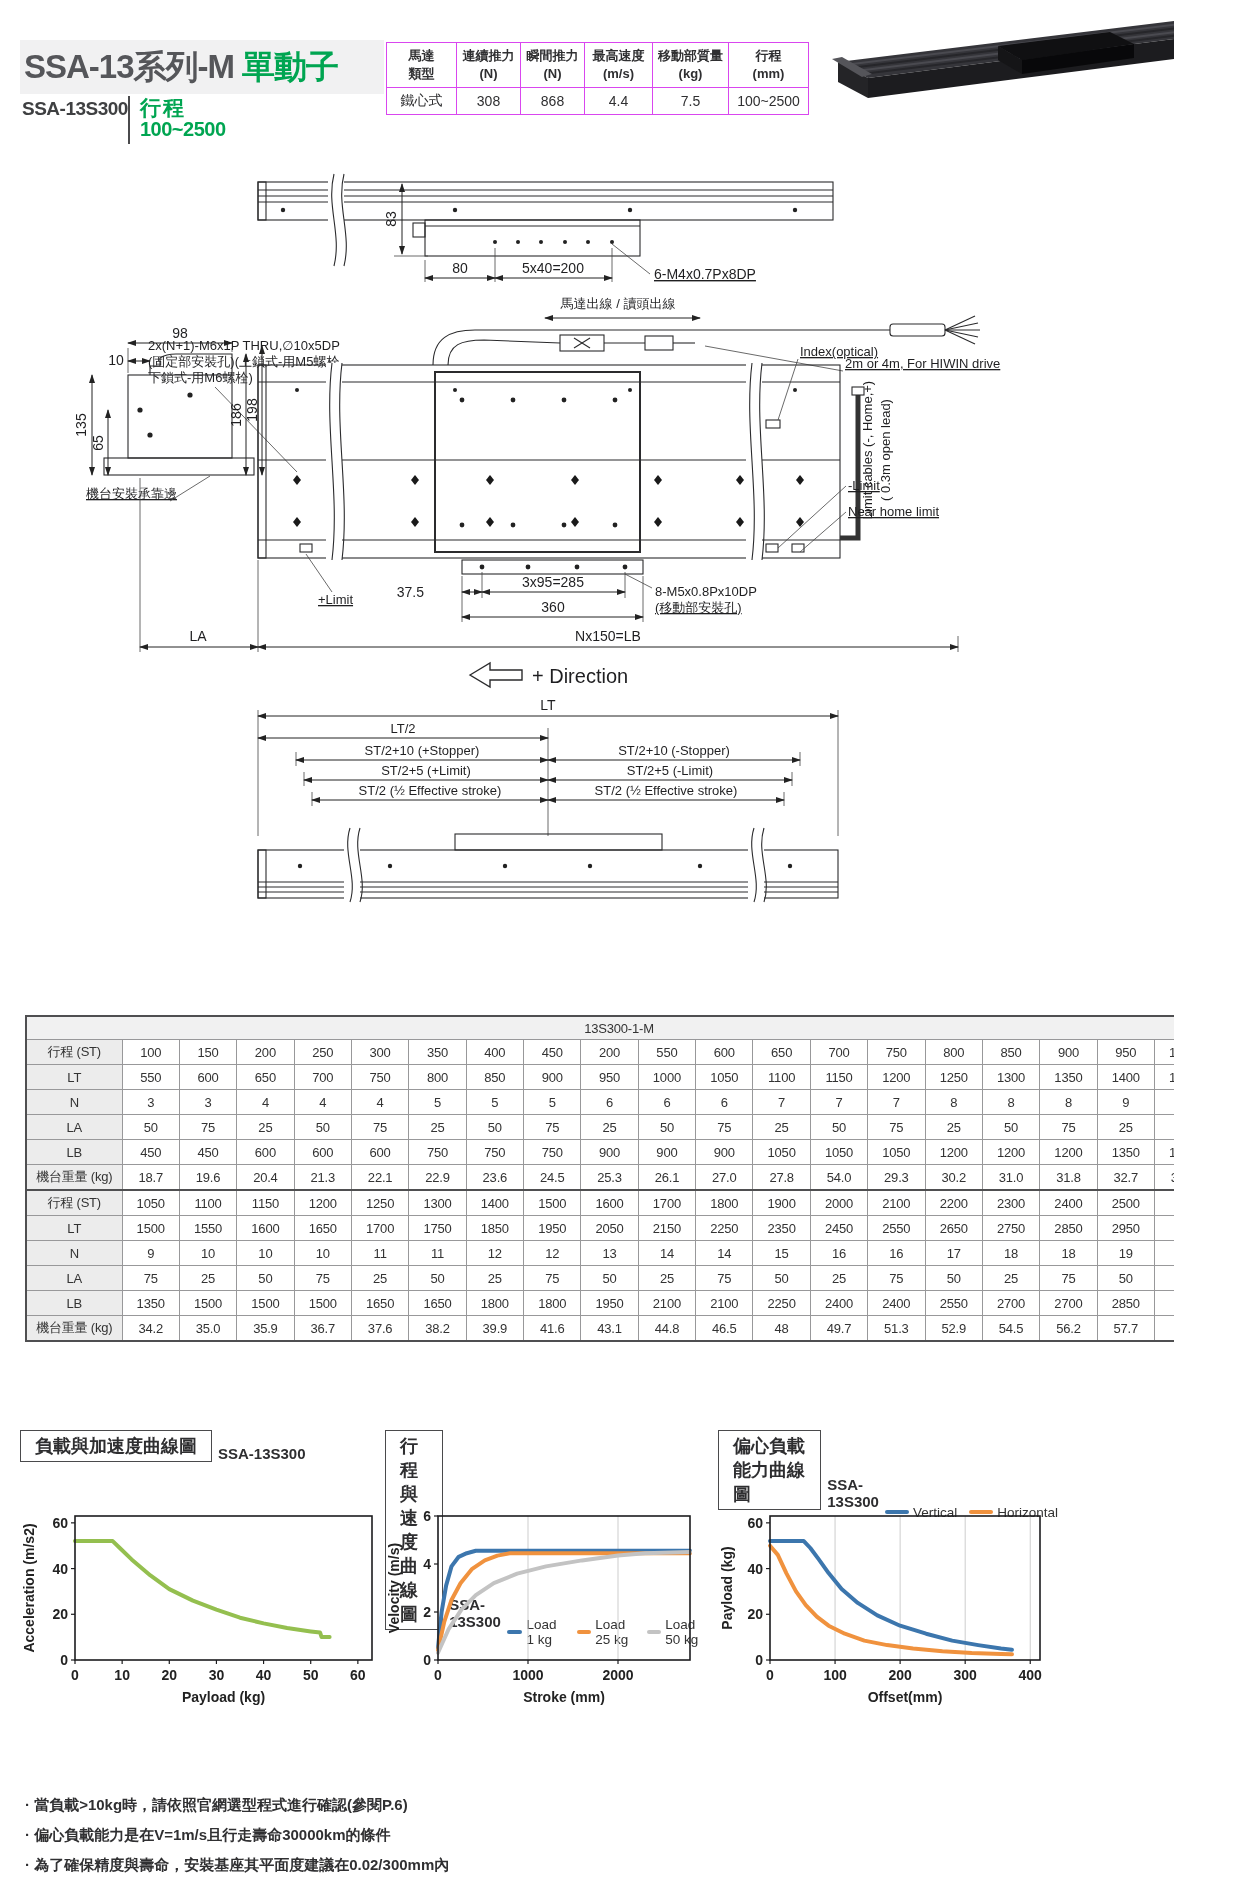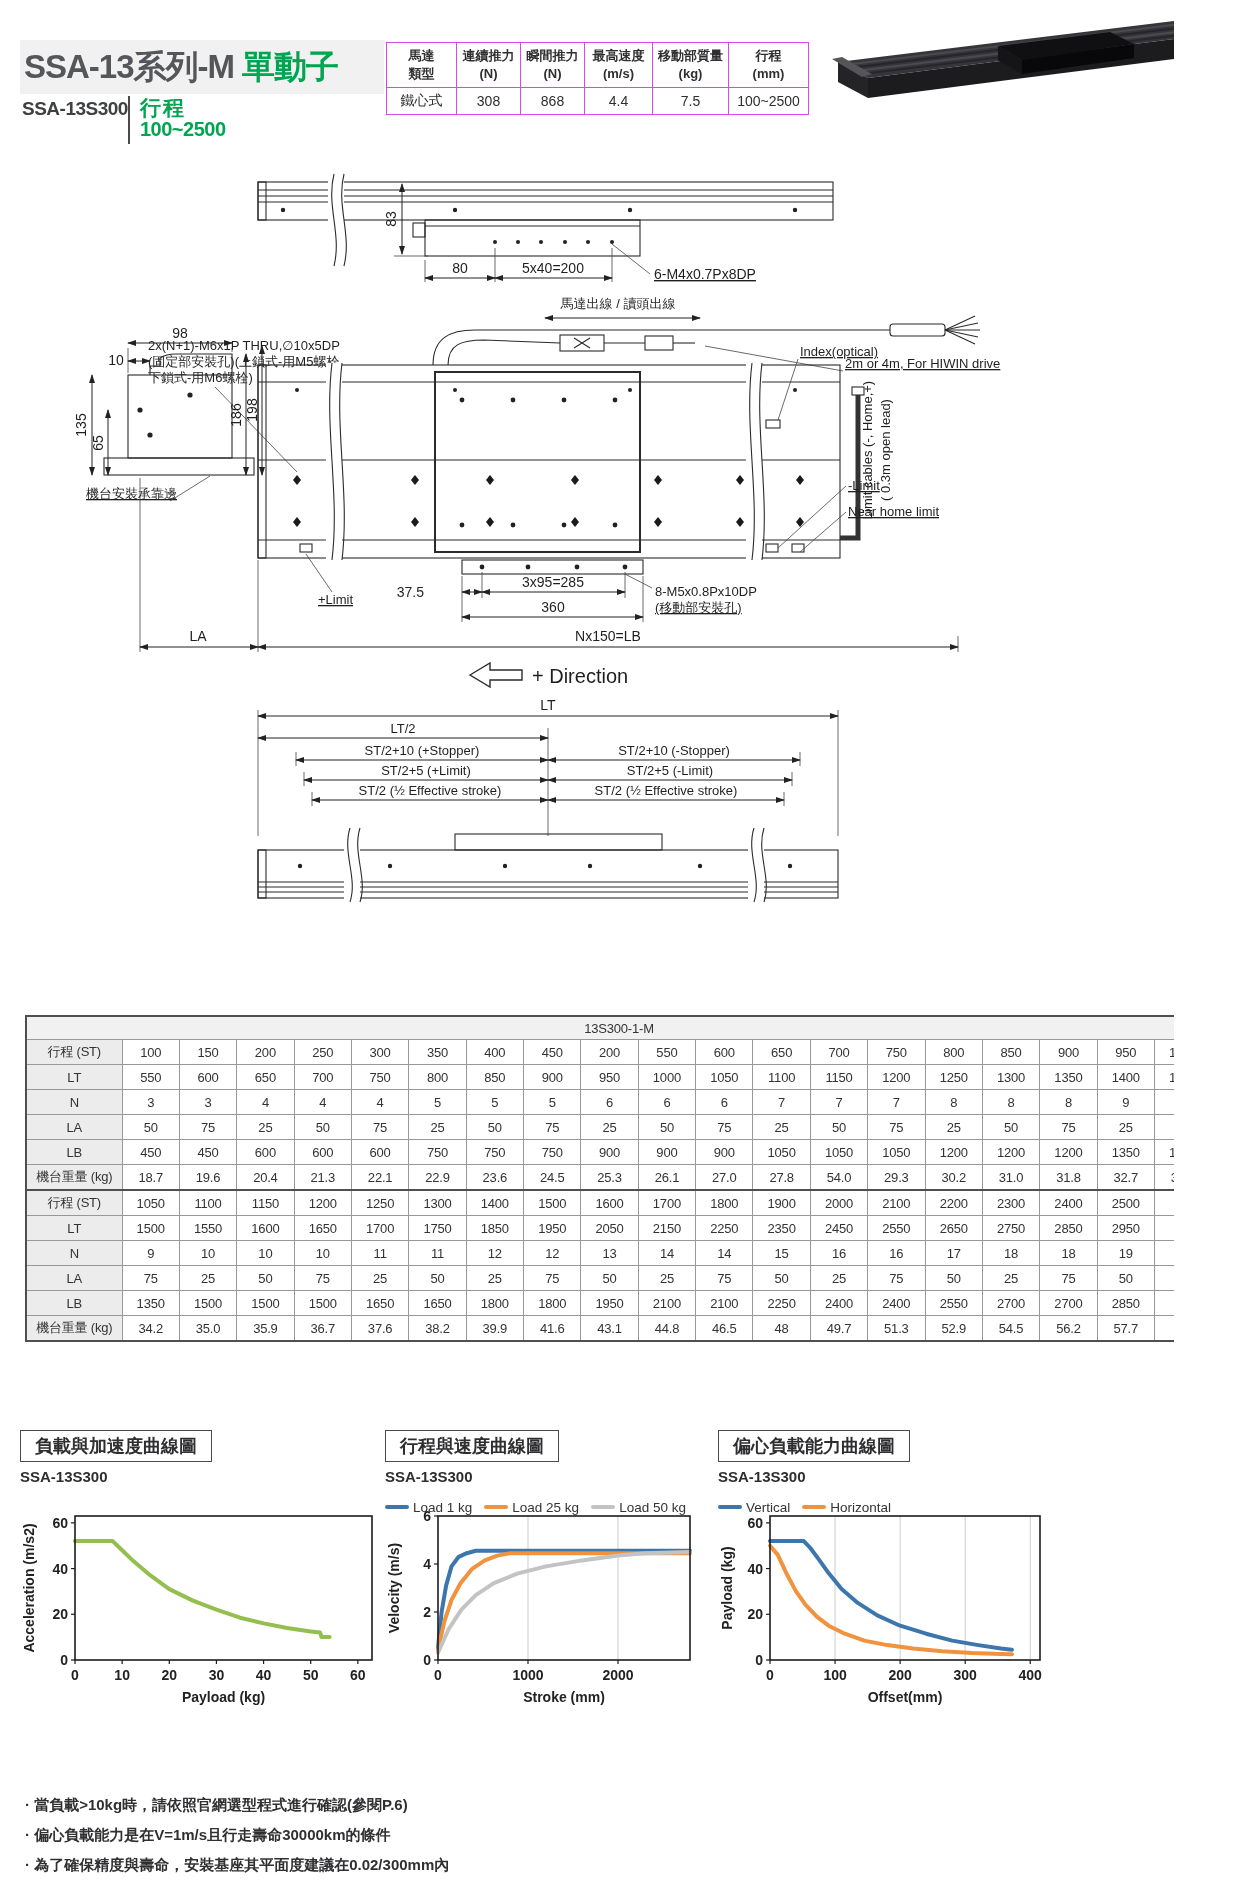--- a/index.html
+++ b/index.html
@@ -41,21 +41,21 @@
   
   table.dim{left:25px;top:1015px;border-collapse:collapse;table-layout:fixed;width:1188px;}
   table.dim td{border:1px solid #98989a;text-align:center;font-size:13px;color:#333;
       height:24px;padding:0;letter-spacing:-0.2px;}
   table.dim tr.ttl td{background:#f1f1f1;height:22px;font-size:13px;}
   table.dim td.rh{background:#ececec;}
   table.dim{border:2px solid #4f4f51;padding-left:40px;}
   table.dim tr.bank2 td{border-top:2.5px solid #4f4f51;}
 
   
-  .chart-head{top:1430px;display:flex;flex-direction:column;align-items:flex-start;gap:6px;}
+  .chart-head{top:1430px;display:flex;flex-direction:row;align-items:flex-end;gap:6px;}
   .title-box{border:1.5px solid #4a4a4c;padding:3px 14px;font-size:18px;font-weight:bold;color:#2e2e30;}
   .subtitle{font-size:15px;font-weight:600;color:#2e2e30;}
   .legend{display:flex;gap:12px;align-items:center;font-size:13.5px;color:#333;height:14px;}
   .legend .sw{width:24px;height:4px;border-radius:2px;display:inline-block;}
   .legend .it{display:flex;align-items:center;gap:4px;margin-top:18px;}
   svg.chart-svg{top:1508px;}
   svg.chart-svg text.tick{font-size:14px;fill:#222;font-weight:600;}
   svg.chart-svg text.axl{font-size:14px;fill:#222;font-weight:600;}
 
   

